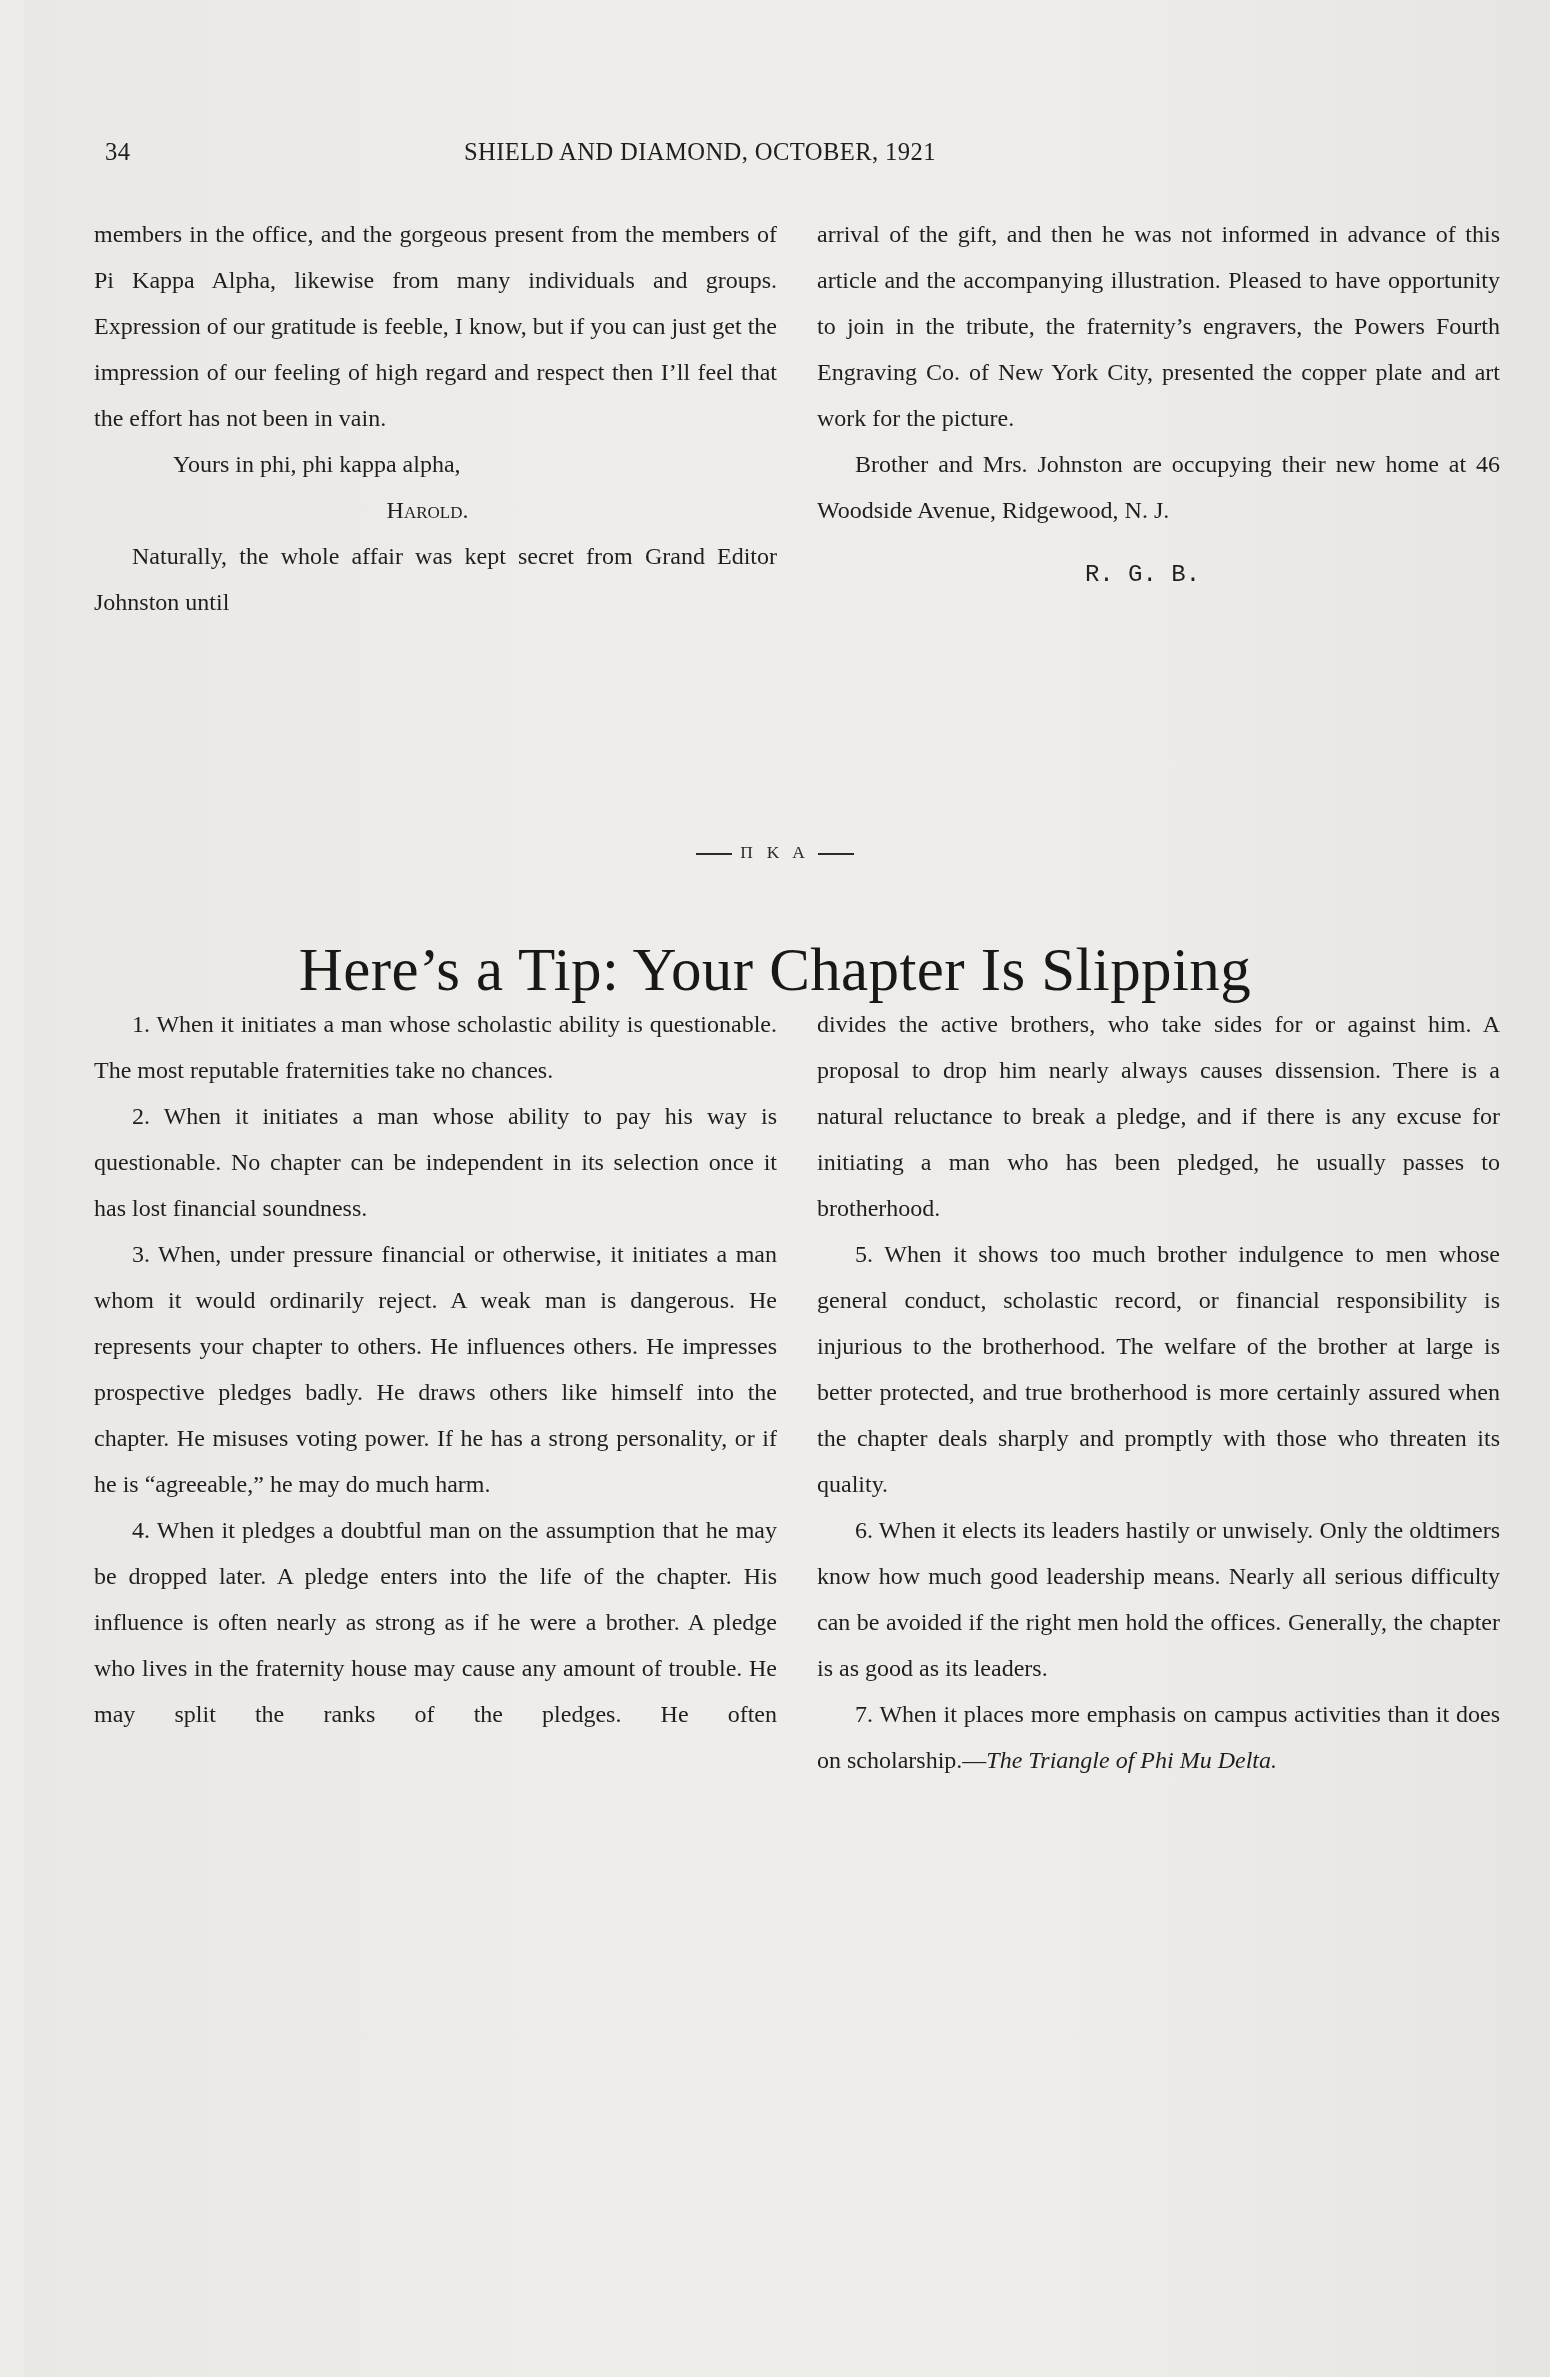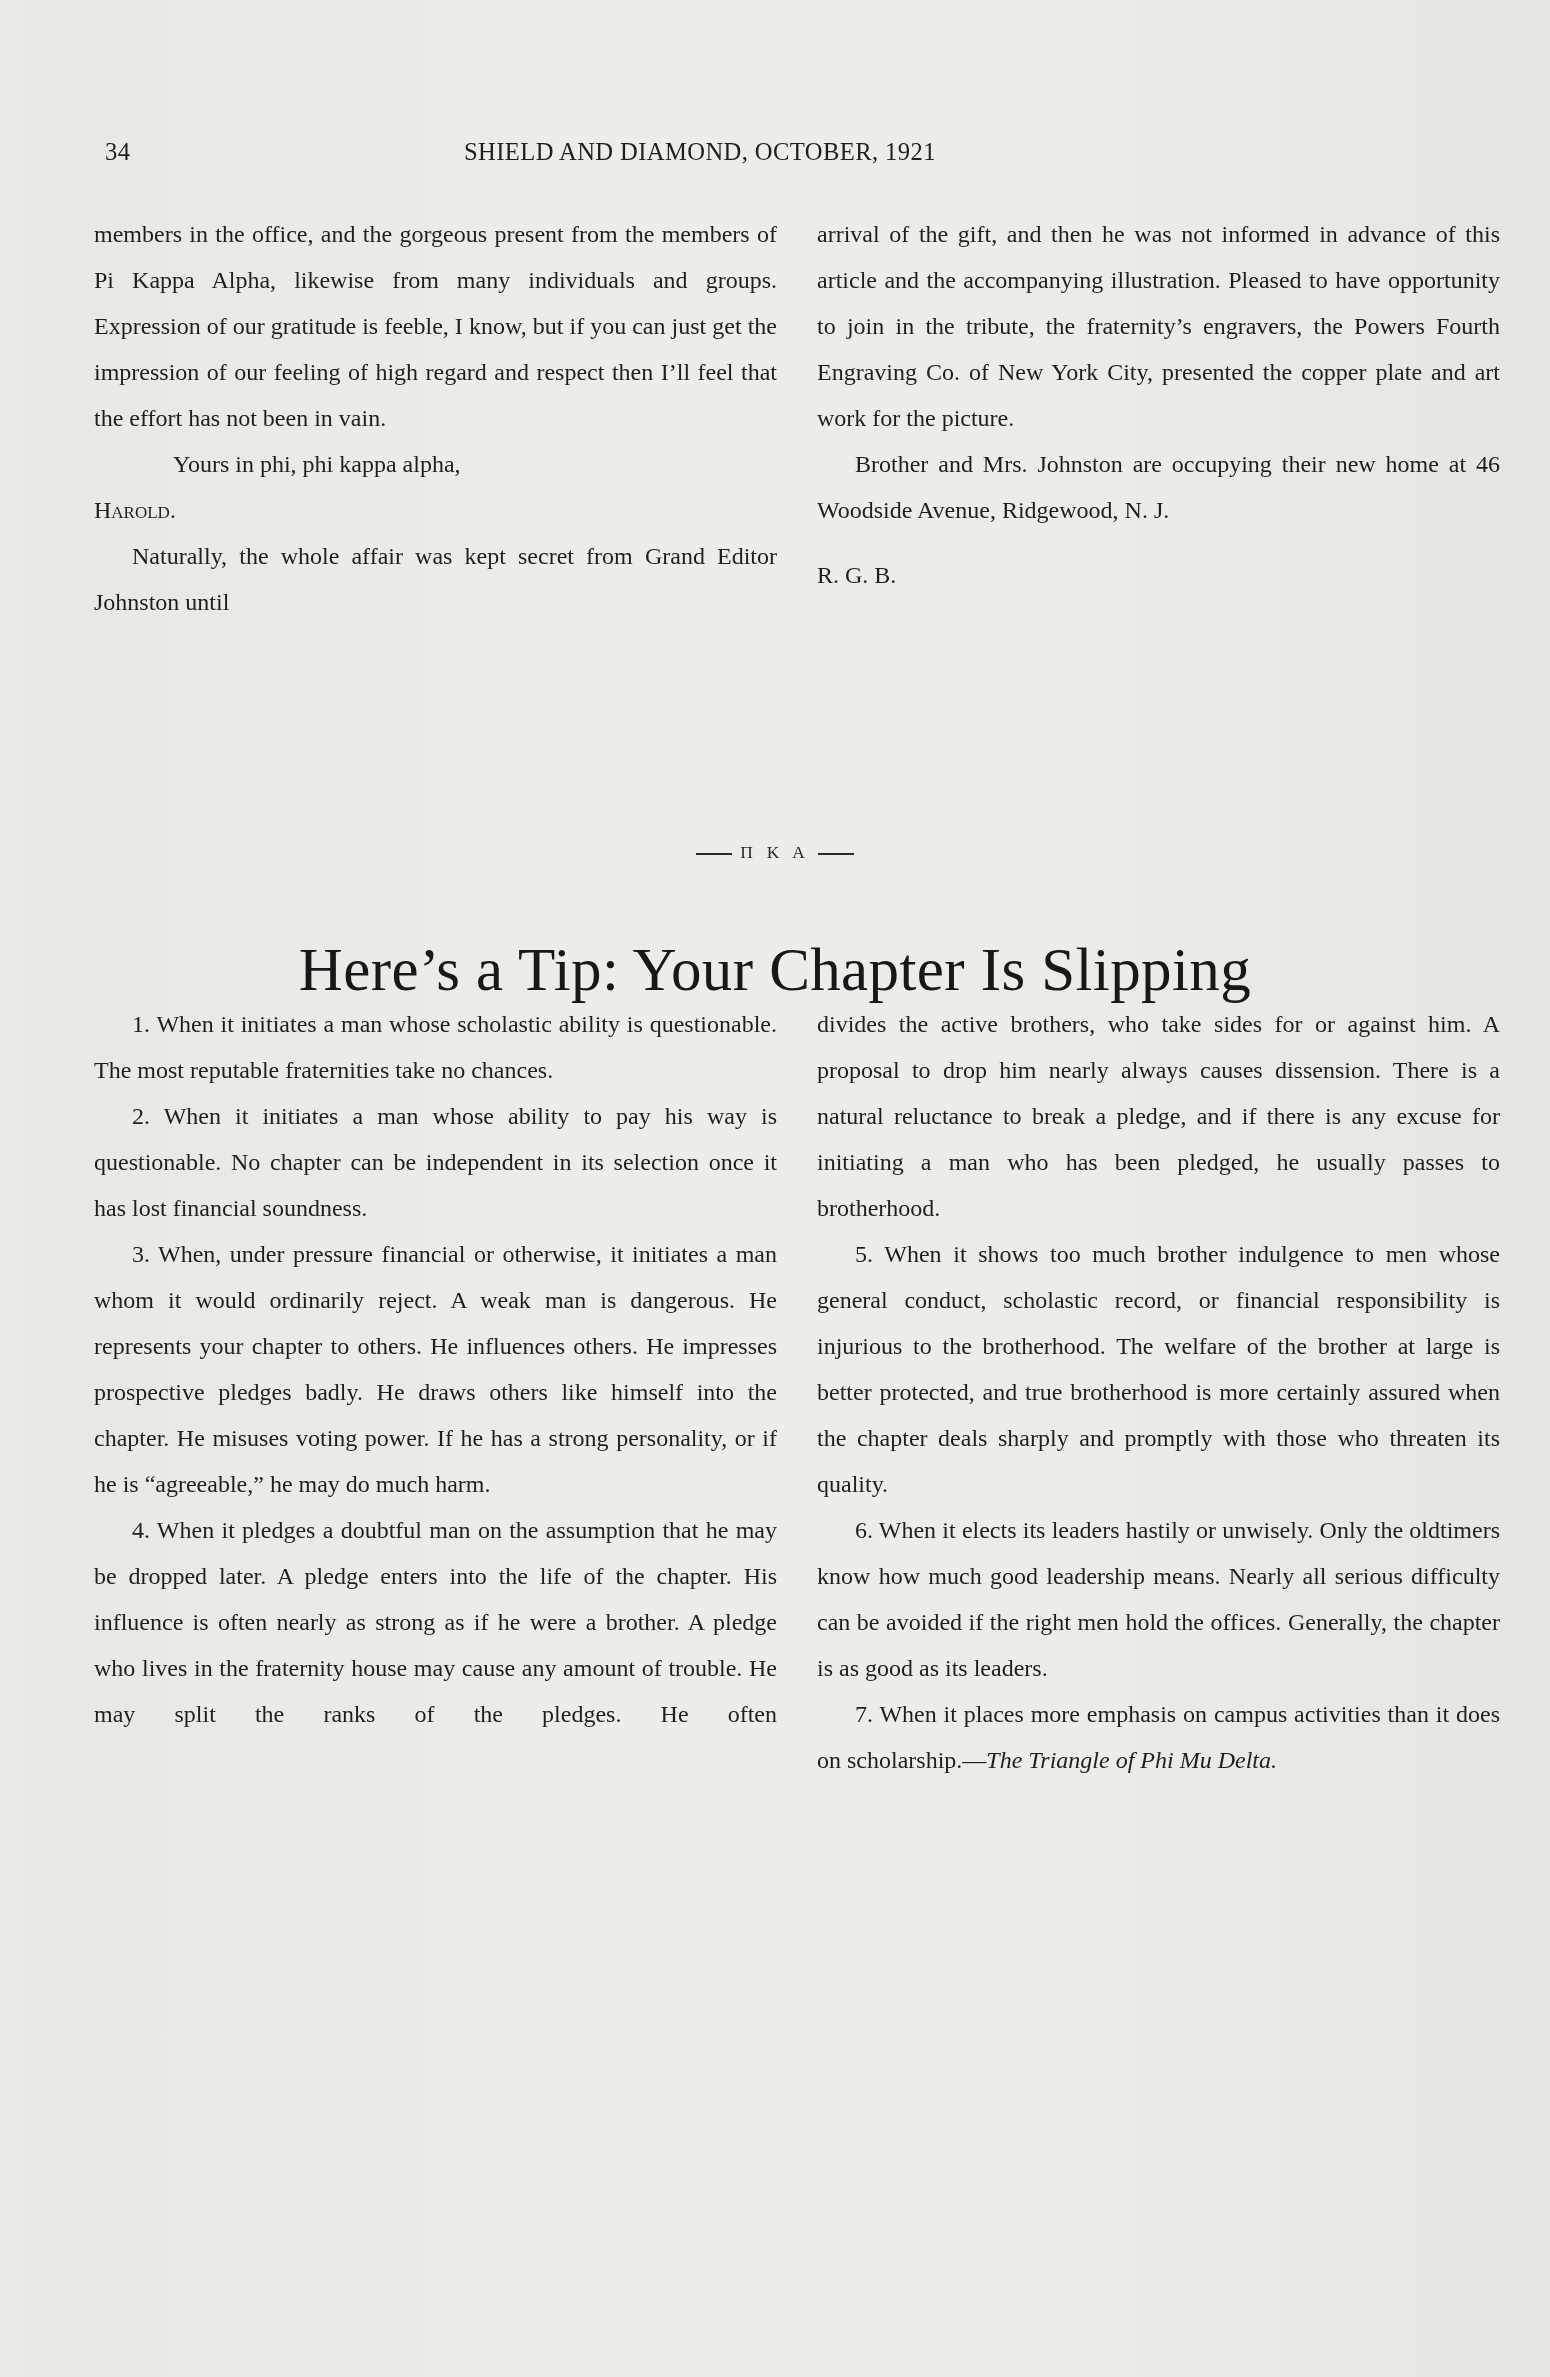--- a/index.html
+++ b/index.html
@@ -66,28 +66,29 @@
   }
   .col-left-bottom {
     left: 94px;
     top: 1001px;
   }
   .col-right-bottom {
     left: 817px;
     top: 1001px;
   }
   .sig-right {
-    text-align: left;
+    text-align: center;
     padding-right: 16px;
     font-variant: small-caps;
   }
   .rgb {
-    text-align: left;
+    text-align: center;
     padding-right: 32px;
     margin-top: 19px !important;
+    font-family: Liberation Mono, monospace;
   }
   .closing {
     padding-left: 79px;
     text-indent: 0;
   }
   .divider {
     position: absolute;
     top: 842px;
     left: 0;
     width: 1550px;

